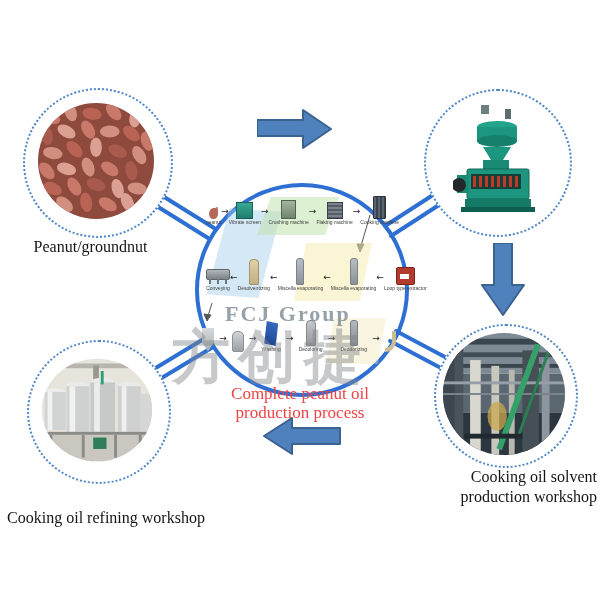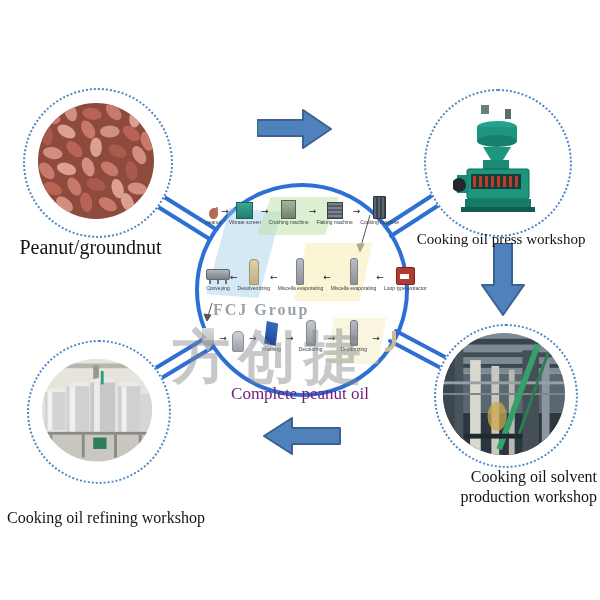--- a/index.html
+++ b/index.html
@@ -8,21 +8,21 @@
   svg{display:block;}
   
   #connectors{position:absolute;left:0;top:0;z-index:1;}
   .tint{position:absolute;z-index:2;}
   .node-circle{position:absolute;border:2px dotted #4e86c6;border-radius:50%;z-index:3;background:#fff;}
   #center-circle{position:absolute;border:4px solid #2e6fd4;border-radius:50%;z-index:2;background:transparent;}
   .photo{position:absolute;}
   .big-arrow{position:absolute;z-index:4;}
   
   .node-label{position:absolute;z-index:5;color:#141414;text-align:center;font-size:16px;line-height:20px;}
-  #caption{position:absolute;z-index:5;color:#701a75;text-align:center;font-size:17px;line-height:19px;}
+  #caption{position:absolute;z-index:5;color:#ef4444;text-align:center;font-size:17px;line-height:19px;}
   
   .prow{position:absolute;z-index:4;display:flex;align-items:flex-end;justify-content:space-between;}
   .step{display:flex;flex-direction:column;align-items:center;justify-content:flex-end;}
   .slabel{font-family:"Liberation Sans",sans-serif;font-size:5px;line-height:1.1;color:#3c3c3c;
           white-space:nowrap;margin-top:1px;text-align:center;}
   .farrow{font-family:"DejaVu Sans",sans-serif;font-size:9px;color:#222;margin-bottom:10px;line-height:1;}
   .glyph{box-sizing:border-box;}
   .g-peanut{width:9px;height:11px;background:#b5685a;border-radius:55% 45% 50% 50%;
             box-shadow:3px -4px 0 -3px #c47b6e;}
   .g-vib{width:17px;height:17px;background:linear-gradient(#3aa693,#1f7f70);border:1px solid #156356;}
@@ -47,22 +47,22 @@
            border-radius:5px 5px 2px 2px;}
   .g-wash{width:14px;height:25px;background:linear-gradient(200deg,#3a6fc4,#1d3f8f);
           clip-path:polygon(18% 0,100% 10%,82% 100%,0 90%);}
   .g-decol{width:10px;height:26px;background:linear-gradient(#c4c8cc,#93989d);border:1px solid #83898f;
            border-radius:4px 4px 1px 1px;}
   .g-deodor{width:8px;height:26px;background:linear-gradient(#b4bac0,#858b91);border:1px solid #777d85;
             border-radius:3px 3px 1px 1px;}
   .g-pipe{width:11px;height:21px;border-right:4px solid #cdbd92;border-bottom:4px solid #cdbd92;
           border-radius:0 0 12px 0;}
   
-  #wm-fcj{position:absolute;z-index:6;font-weight:bold;font-size:16px;letter-spacing:2px;
-          color:rgba(120,134,146,0.78);}
+  #wm-fcj{position:absolute;z-index:6;font-weight:bold;font-size:22px;letter-spacing:2px;
+          color:rgba(120,134,146,0.78);margin-left:12px;}
   #wm-cjk{position:absolute;z-index:6;font-family:Liberation Sans, sans-serif;font-weight:bold;
           font-size:58px;letter-spacing:8px;color:rgba(128,133,138,0.45);line-height:1;}
 </style>
 </head>
 <body>
 
 <div id="canvas">
 
   <svg id="connectors" width="600" height="600">
     <g stroke="#2e6fd4" stroke-width="4" stroke-linecap="round">
@@ -130,21 +130,21 @@
           <ellipse cx="82" cy="88" rx="10" ry="6" fill="#dca092" transform="rotate(75 82 88)"></ellipse>
           <ellipse cx="102" cy="88" rx="10" ry="6" fill="#d28f80" transform="rotate(10 102 88)"></ellipse>
           <ellipse cx="28" cy="104" rx="10" ry="6" fill="#d28f80" transform="rotate(40 28 104)"></ellipse>
           <ellipse cx="50" cy="102" rx="10" ry="6" fill="#b96354" transform="rotate(80 50 102)"></ellipse>
           <ellipse cx="72" cy="104" rx="10" ry="6" fill="#c8796a" transform="rotate(30 72 104)"></ellipse>
           <ellipse cx="92" cy="102" rx="10" ry="6" fill="#dca092" transform="rotate(65 92 102)"></ellipse>
         </g>
       </g>
     </svg>
   </div>
-  <div class="node-label" style="left:8px;top:237px;width:165px;font-size:20px;">Peanut/groundnut</div>
+  <div class="node-label" style="left:8px;top:237px;width:165px;font-size:16px;">Peanut/groundnut</div>
 
   <div class="node-circle" style="left:424px;top:89px;width:144px;height:144px;">
     <svg class="photo" style="left:27px;top:14px;" width="90" height="110" viewBox="0 0 90 110">
       <rect x="28" y="0" width="8" height="9" fill="#6b7f7f"></rect>
       <rect x="52" y="4" width="6" height="10" fill="#5b6f6f"></rect>
       <ellipse cx="44" cy="22" rx="20" ry="6" fill="#22a38c"></ellipse>
       <rect x="24" y="22" width="40" height="14" fill="#1d9680"></rect>
       <ellipse cx="44" cy="36" rx="20" ry="6" fill="#17806d"></ellipse>
       <polygon points="30,42 58,42 50,55 38,55" fill="#1d9680"></polygon>
       <rect x="30" y="55" width="26" height="9" fill="#1a8a76"></rect>
@@ -157,21 +157,20 @@
       <rect x="44" y="71" width="3" height="11" fill="#c0392b"></rect>
       <rect x="50" y="71" width="3" height="11" fill="#c0392b"></rect>
       <rect x="56" y="71" width="3" height="11" fill="#c0392b"></rect>
       <rect x="62" y="71" width="3" height="11" fill="#c0392b"></rect>
       <rect x="4" y="70" width="12" height="18" fill="#1a8a76"></rect>
       <circle cx="6" cy="80" r="7" fill="#22282c"></circle>
       <rect x="12" y="94" width="66" height="8" fill="#157a66"></rect>
       <rect x="8" y="102" width="74" height="5" fill="#0f5f50"></rect>
     </svg>
   </div>
-  <div class="node-label" style="left:404px;top:229px;width:194px;font-size:15px;">Cooking oil press workshop</div>
 
   <div class="node-circle" style="left:434px;top:324px;width:140px;height:140px;">
     <svg class="photo" style="left:5px;top:5px;" width="126" height="126" viewBox="0 0 130 130">
       <defs>
           <clipPath id="sclip">
             <circle cx="65" cy="65" r="63"></circle>
           </clipPath>
         </defs>
       <g clip-path="url(#sclip)">
         <rect width="130" height="44" fill="#7d8a94"></rect>
@@ -329,15 +328,16 @@
       <div class="glyph g-pipe"></div>
       <div class="slabel"></div>
     </div>
   </div>
 
   <div id="wm-fcj" style="left:213px;top:301px;">FCJ Group</div>
   <div id="wm-cjk" style="left:172px;top:328px;">方创捷</div>
 
   <div id="caption" style="left:210px;top:384px;width:180px;">
     <div>Complete peanut oil</div>
+    <div>production process</div>
   </div>
 
 </div>
 
 </body></html>

